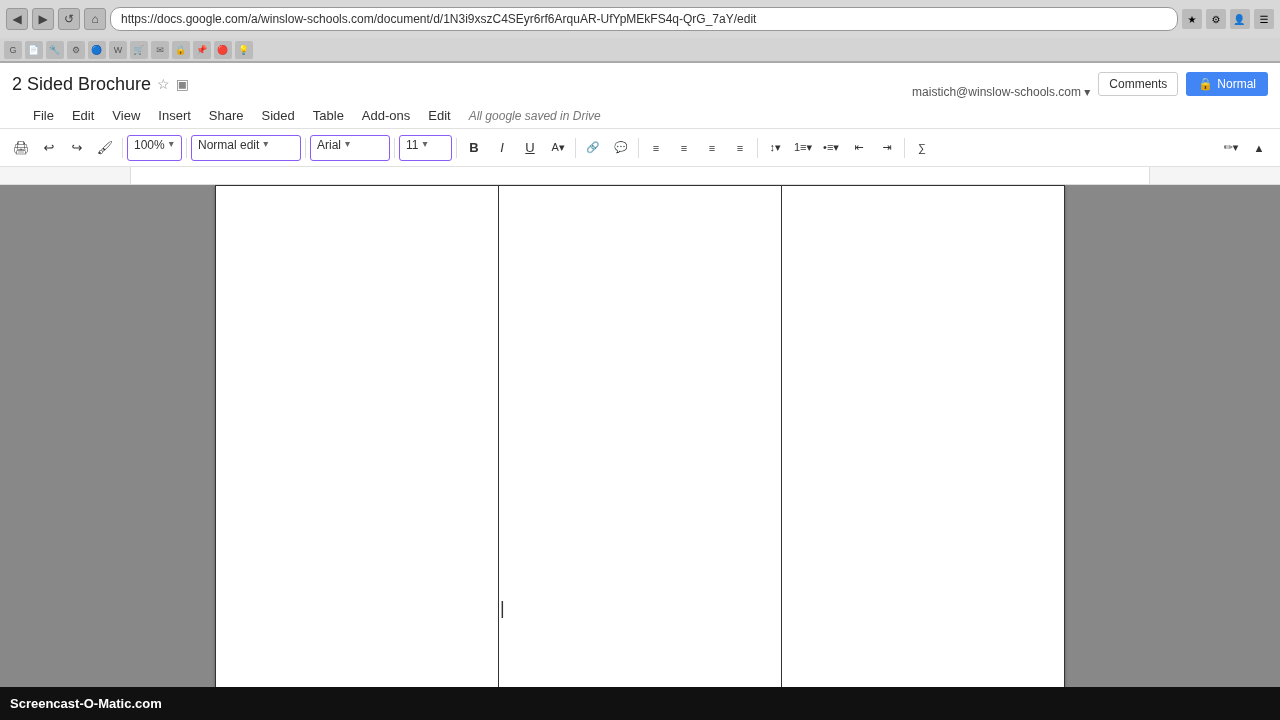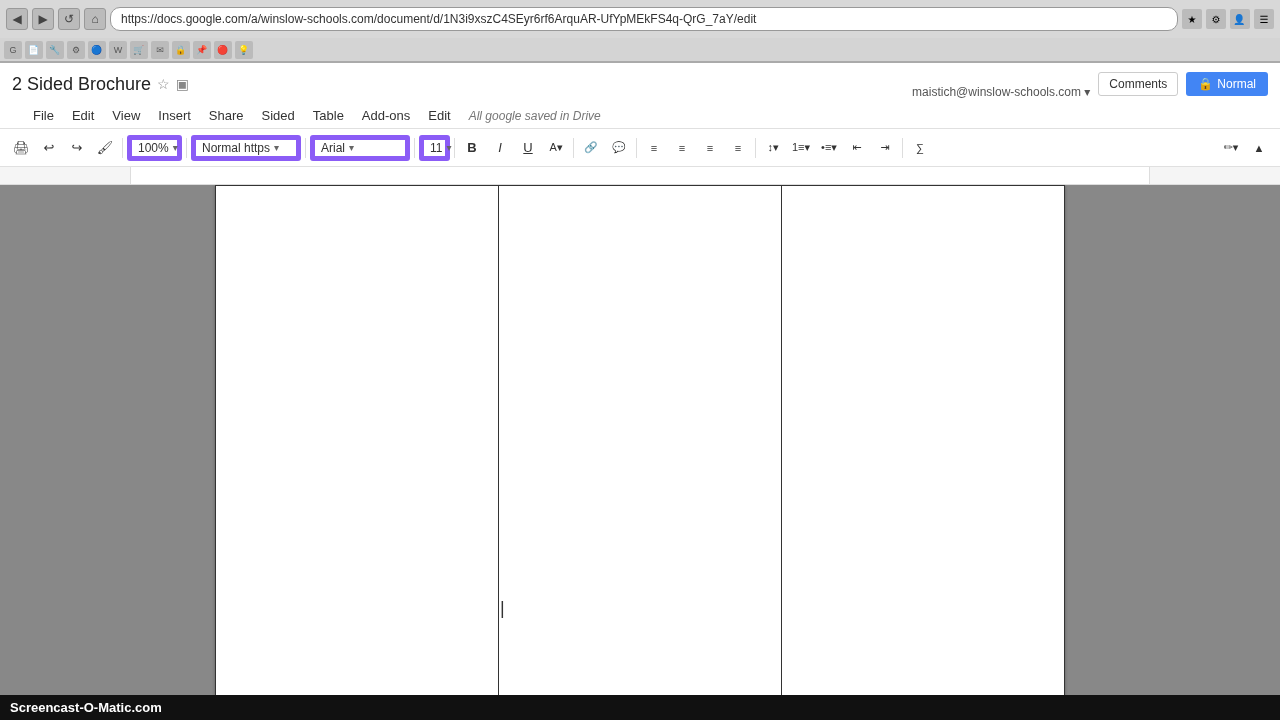--- a/index.html
+++ b/index.html
@@ -189,38 +189,38 @@
       color: #333;
     }
 
     .toolbar-separator {
       width: 1px; height: 20px;
       background: #ddd;
       margin: 0 2px;
     }
 
     .toolbar-dropdown {
-      display: flex; align-items: center;
-      border: 5px solid #8b5cf6;
+      display: flex; 
+      border: 1px solid #8b5cf6;
       border-radius: 3px;
       padding: 2px 6px;
       font-size: 12px;
       color: #333;
       cursor: pointer;
       background: white;
       height: 26px;
       gap: 4px;
     }
 
     .toolbar-dropdown .arrow { font-size: 10px; color: #666; }
 
     .zoom-dropdown { width: 55px; }
     .style-dropdown { width: 110px; }
-    .font-dropdown { width: 100px; }
-    .size-dropdown { width: 31px; }
+    .font-dropdown { width: 80px; }
+    .size-dropdown { width: 53px; }
 
     
     .ruler {
       background: #f5f5f5;
       height: 18px;
       border-bottom: 1px solid #ddd;
       position: relative;
       overflow: hidden;
     }
 
@@ -292,21 +292,21 @@
       color: #333;
       font-weight: 300;
     }
 
     
     .bottom-bar {
       position: fixed;
       bottom: 0;
       left: 0;
       right: 0;
-      height: 25px;
+      height: 33px;
       background: #111;
       display: flex;
       align-items: center;
       padding: 0 10px;
     }
 
     .screencast-text {
       color: white;
       font-size: 13px;
       font-weight: bold;
@@ -389,21 +389,21 @@
   <button class="toolbar-btn">↩</button>
   <button class="toolbar-btn">↪</button>
   <button class="toolbar-btn">🖌</button>
   <div class="toolbar-separator"></div>
   <div class="toolbar-dropdown zoom-dropdown">
     <span>100%</span>
     <span class="arrow">▾</span>
   </div>
   <div class="toolbar-separator"></div>
   <div class="toolbar-dropdown style-dropdown">
-    <span>Normal https</span>
+    <span>Normal edit</span>
     <span class="arrow">▾</span>
   </div>
   <div class="toolbar-separator"></div>
   <div class="toolbar-dropdown font-dropdown">
     <span>Arial</span>
     <span class="arrow">▾</span>
   </div>
   <div class="toolbar-separator"></div>
   <div class="toolbar-dropdown size-dropdown">
     <span>11</span>

